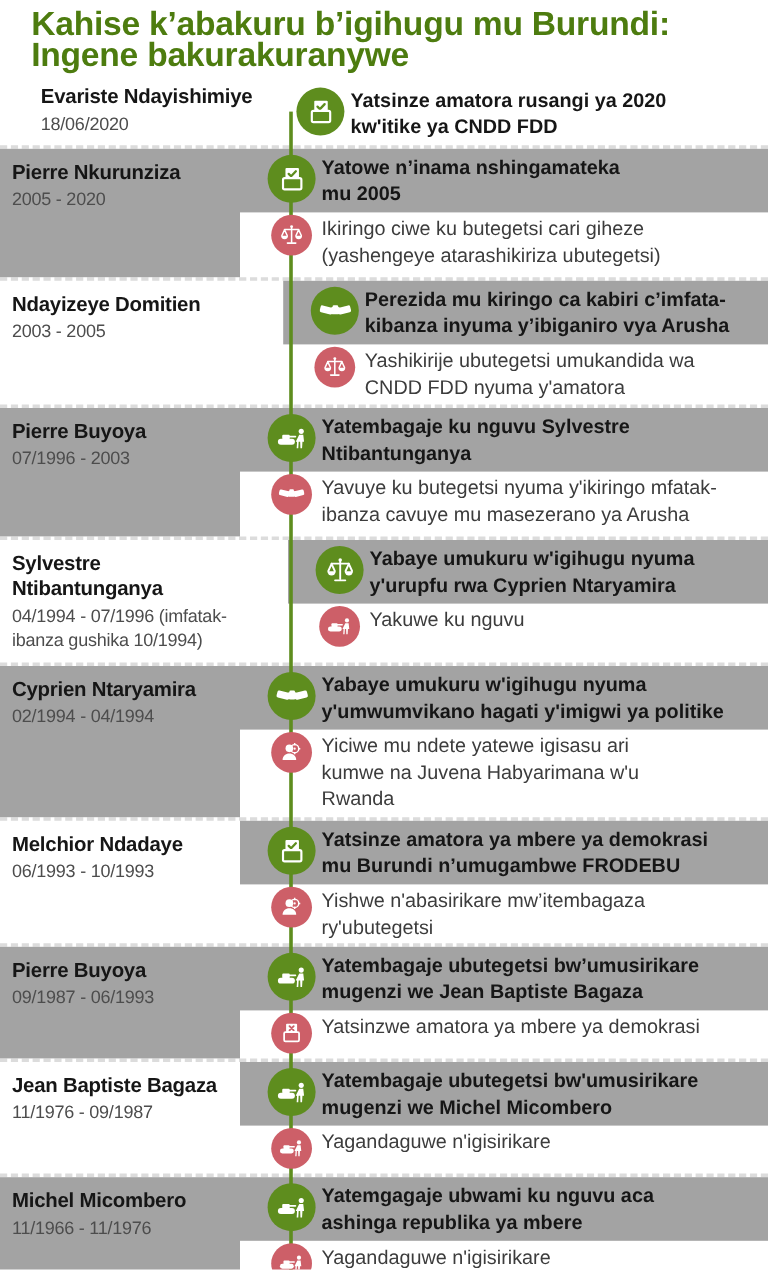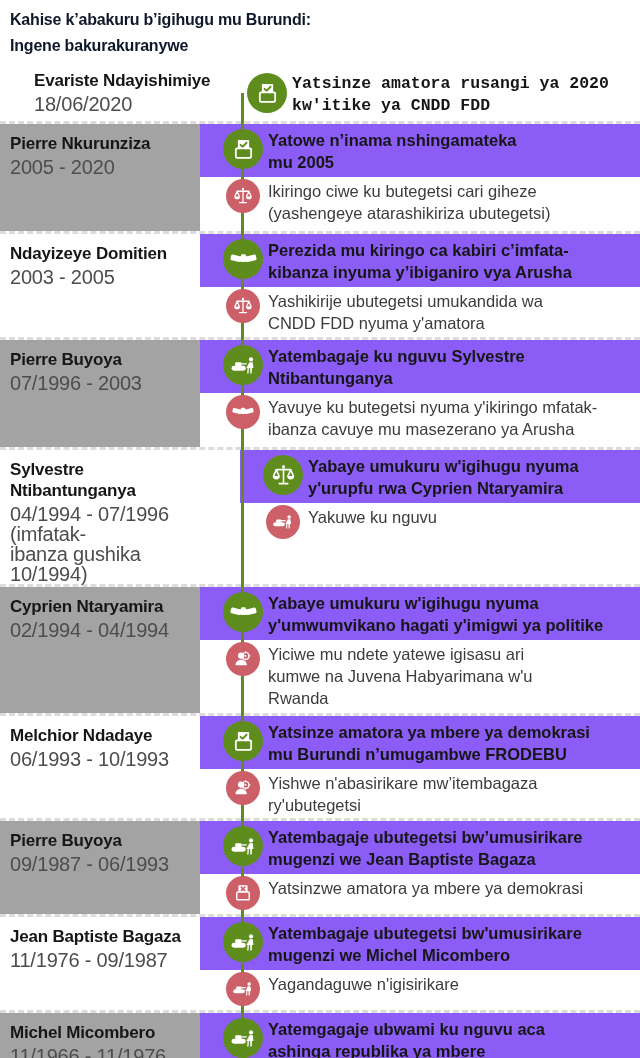--- a/index.html
+++ b/index.html
@@ -3,48 +3,48 @@
 <meta charset="utf-8">
 <style>
   html,body{margin:0;padding:0;}
   body{
     width:640px;height:1058px;background:#ffffff;
     font-family:"Liberation Sans","DejaVu Sans",sans-serif;
     color:#1a1a1a;overflow:hidden;position:relative;
   }
   .header{padding:7px 10px 0 10px;}
   .title{
-    font-size:16px;line-height:26px;font-weight:700;letter-spacing:-0.2px;
-    color:#0f172a;white-space:pre-line;
+    font-size:28px;line-height:26px;font-weight:700;letter-spacing:-0.2px;
+    color:#4d7c0f;white-space:pre-line;margin-left:16px;
   }
   .tl{position:relative;margin-top:2px;}
   .vline{position:absolute;left:241px;top:32px;bottom:9px;width:3px;background:#5e8d1e;z-index:1;}
   .row{display:flex;box-sizing:border-box;}
   .row + .row{border-top:3px dashed #dcdcdc;}
-  .r1{min-height:60px;padding-left:24px;}.r2{min-height:110px;}.r3{min-height:106px;}.r4{min-height:110px;}
+  .r1{min-height:60px;padding-left:24px;}.r2{min-height:110px;}.r3{min-height:106px;gap:36px;}.r4{min-height:110px;}
   .r5{min-height:105px;gap:40px;}.r6{min-height:129px;}.r7{min-height:96px;}.r8{min-height:87px;}
   .r9{min-height:83px;}.r10{min-height:84px;}
   .left{width:200px;flex:none;box-sizing:border-box;padding:9px 6px 0 10px;}
   .row.alt .left{background:#a3a3a3;}
   .name{font-size:17px;font-weight:700;line-height:21px;color:#161616;letter-spacing:-0.2px;white-space:pre-line;}
-  .dates{font-size:20px;line-height:20px;color:#4d4d4d;margin-top:3px;letter-spacing:-0.2px;white-space:pre-line;}
+  .dates{font-size:15px;line-height:20px;color:#4d4d4d;margin-top:3px;letter-spacing:-0.2px;white-space:pre-line;}
   .right{flex:1;display:flex;flex-direction:column;min-width:0;}
   .event{position:relative;box-sizing:border-box;padding:5px 8px 4px 68px;}
   .event.power{min-height:53px;}
-  .row.greenbg .event.power{background:#8b5cf6;}
+  .row.greenbg .event.power{background:#a3a3a3;}
   .event.exit{min-height:40px;padding-top:3px;padding-bottom:2px;}
   .txt{font-size:16.5px;line-height:22px;color:#3c3c3c;white-space:pre-line;}
   .event.power .txt{font-weight:700;color:#161616;}
   .badge{position:absolute;z-index:2;border-radius:50%;display:flex;align-items:center;justify-content:center;}
   .badge.green{left:23px;top:5px;width:40px;height:40px;background:#5e8d1e;color:#5e8d1e;}
   .badge.red{left:26px;top:2px;width:34px;height:34px;background:#cd5f68;color:#cd5f68;}
   .badge svg{display:block;}
   .badge.green svg{width:27px;height:27px;}
   .badge.red svg{width:22px;height:22px;}
-  .row:first-child .event.power{padding-top:12px;font-family:Liberation Mono, monospace;}
+  .row:first-child .event.power{padding-top:12px;}
   .row:first-child .badge.green{top:12px;}
   .defs{position:absolute;width:0;height:0;overflow:hidden;}
 </style>
 </head>
 <body>
 
 <svg class="defs" aria-hidden="true">
   <defs>
     <symbol id="ballot-check-icon" viewBox="0 0 24 24">
       <rect x="7" y="3.5" width="10" height="9.5" rx="0.8" fill="#fff"></rect>

